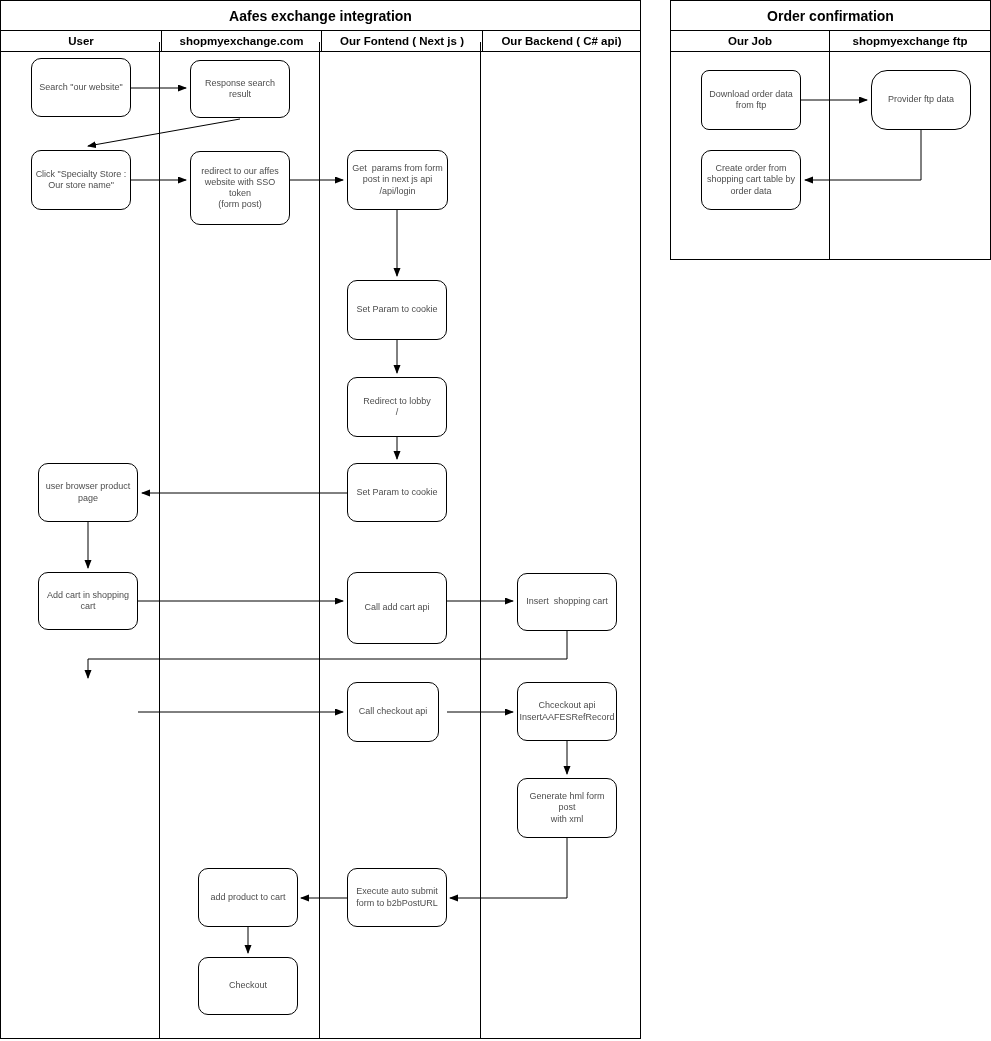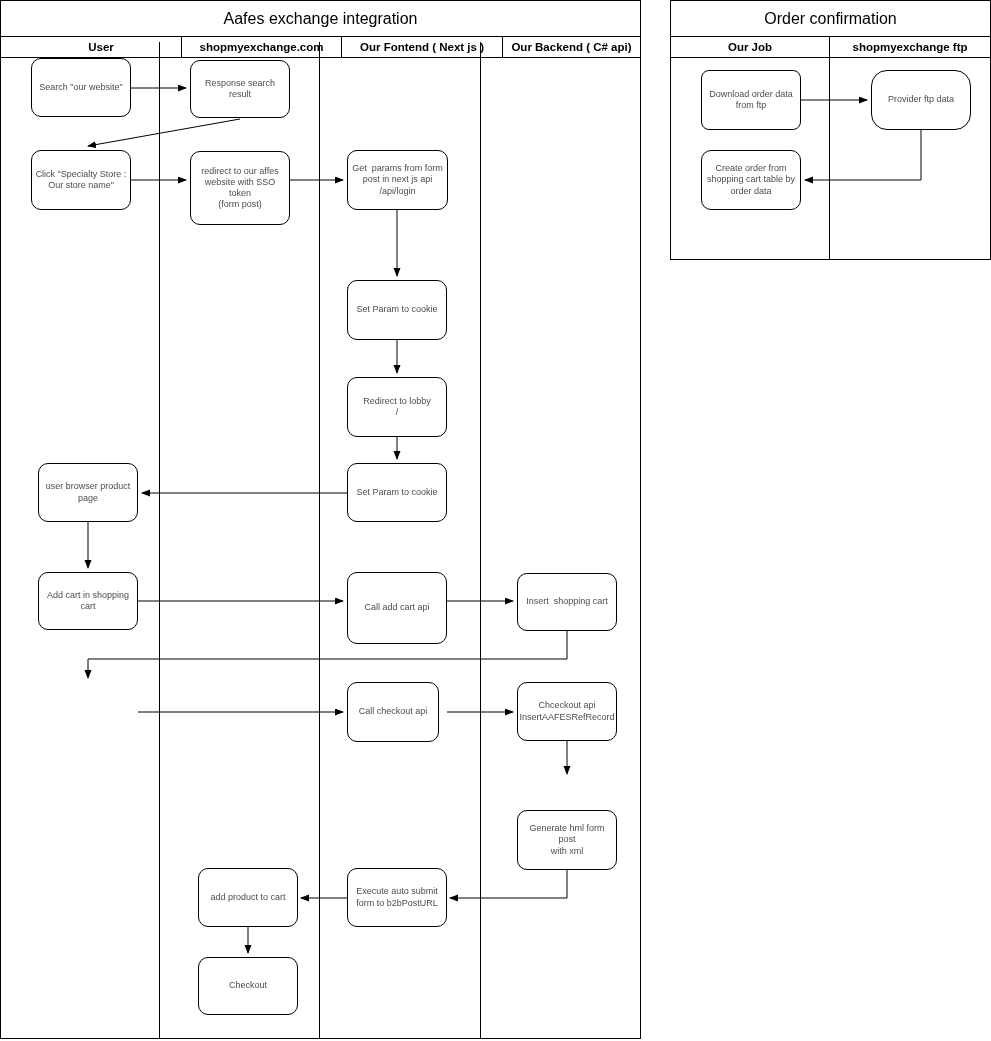--- a/index.html
+++ b/index.html
@@ -10,24 +10,24 @@
     background:#ffffff;
     font-family:"Liberation Sans", sans-serif;
     overflow:hidden;
   }
   .pool {
     position:absolute;
     border:1px solid #000;
     background:#fff;
   }
   .pool-title {
-    height:36px;
+    height:30px;
     border-bottom:1px solid #000;
     display:flex; align-items:center; justify-content:center;
-    font-weight:normal; font-size:16px; color:#000;
+    font-weight:bold; font-size:14px; color:#000;
   }
   .lane-headers {
     display:flex;
     height:21px;
     border-bottom:1px solid #000;
   }
   .lane-header {
     display:flex; align-items:center; justify-content:center;
     font-weight:bold; font-size:11.5px; color:#000;
     border-right:1px solid #000;
@@ -63,21 +63,21 @@
   }
 </style>
 </head>
 <body>
 
 <div class="canvas">
 
   <div class="pool" style="left:0px; top:0px; width:641px; height:1039px;">
     <div class="pool-title">Aafes exchange integration</div>
     <div class="lane-headers">
-      <div class="lane-header" style="width:161px;margin-left:20px;">User</div>
+      <div class="lane-header" style="width:161px;">User</div>
       <div class="lane-header" style="width:160px;">shopmyexchange.com</div>
       <div class="lane-header" style="width:161px;">Our Fontend ( Next js )</div>
       <div class="lane-header" style="flex:1;">Our Backend ( C# api)</div>
     </div>
     <div class="lane-body">
       <div class="lane" style="width:159px;"></div>
       <div class="lane" style="width:160px;"></div>
       <div class="lane" style="width:161px;"></div>
       <div class="lane" style="flex:1;"></div>
     </div>
@@ -141,21 +141,21 @@
   <div class="node" style="left:38px;  top:463px; width:100px; height:59px;">user browser product
 page</div>
   <div class="node" style="left:347px; top:463px; width:100px; height:59px;">Set Param to cookie</div>
   <div class="node" style="left:38px;  top:572px; width:100px; height:58px;">Add cart in shopping
 cart</div>
   <div class="node" style="left:347px; top:572px; width:100px; height:72px;">Call add cart api</div>
   <div class="node" style="left:517px; top:573px; width:100px; height:58px;">Insert  shopping cart</div>
   <div class="node" style="left:347px; top:682px; width:92px; height:60px;">Call checkout api</div>
   <div class="node" style="left:517px; top:682px; width:100px; height:59px;">Chceckout api
 InsertAAFESRefRecord</div>
-  <div class="node" style="left:517px; top:778px; width:100px; height:60px;margin-top:32px;">Generate hml form post
+  <div class="node" style="left:517px; top:778px; width:100px; height:60px;">Generate hml form post
 with xml</div>
   <div class="node" style="left:198px; top:868px; width:100px; height:59px;">add product to cart</div>
   <div class="node" style="left:347px; top:868px; width:100px; height:59px;">Execute auto submit
 form to b2bPostURL</div>
   <div class="node" style="left:198px; top:957px; width:100px; height:58px;">Checkout</div>
 
   <div class="node" style="left:701px; top:70px;  width:100px; height:60px;border-radius:8px;">Download order data
 from ftp</div>
   <div class="node" style="left:871px; top:70px;  width:100px; height:60px;border-radius:16px;">Provider ftp data</div>
   <div class="node" style="left:701px; top:150px; width:100px; height:60px;">Create order from

